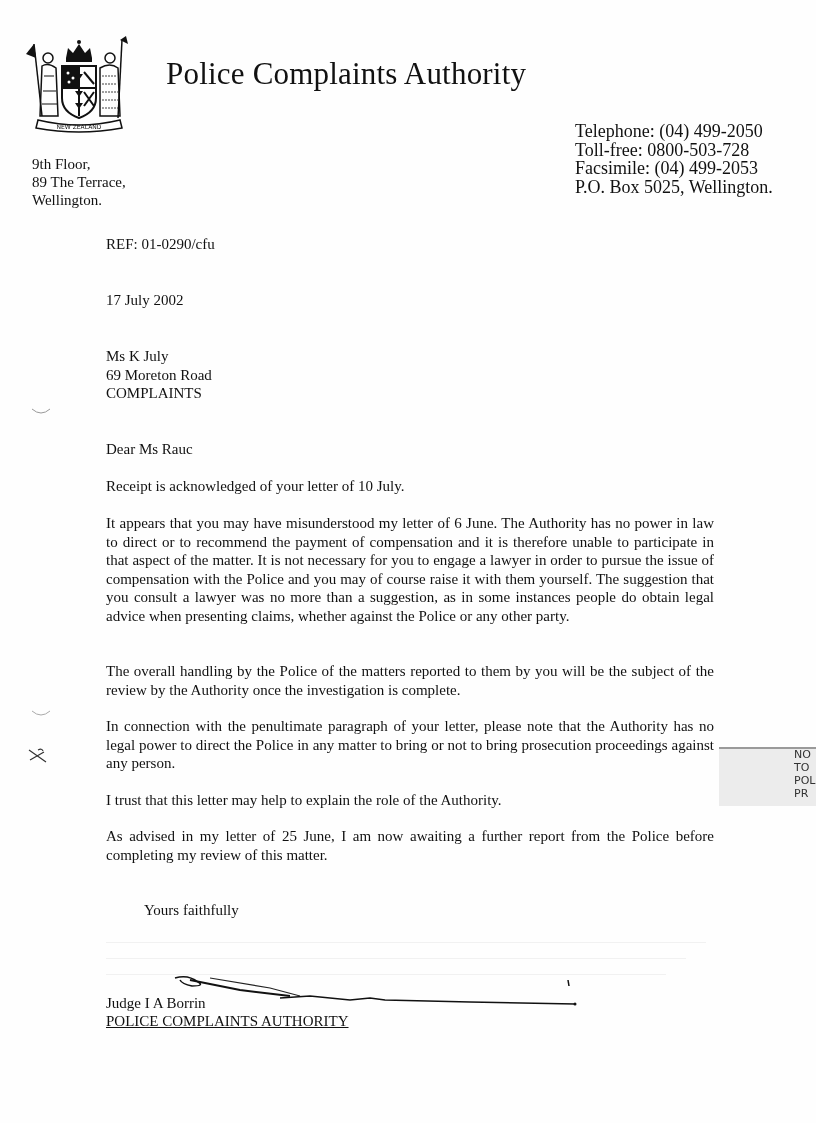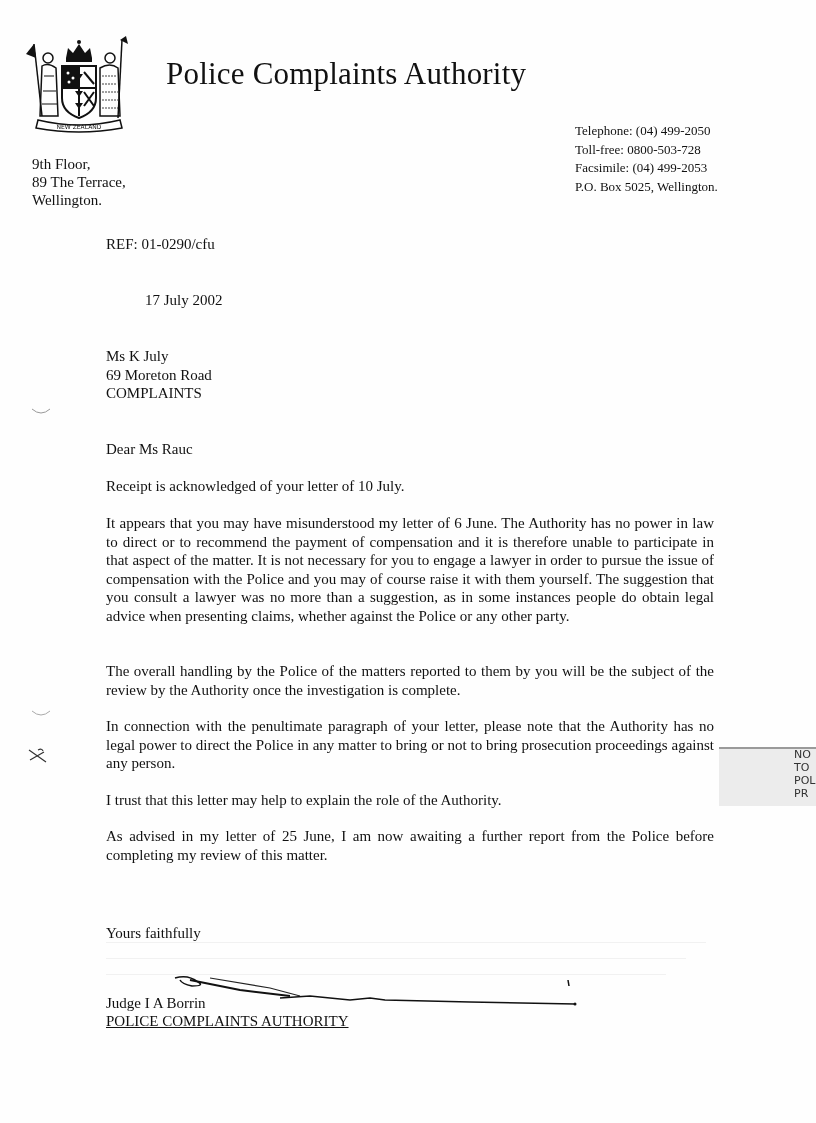--- a/index.html
+++ b/index.html
@@ -37,42 +37,42 @@
     .address {
       position: absolute;
       left: 32px; top: 136px;
       font-size: 15px;
       line-height: 18px;
       margin-top: 19px;
     }
     .contact {
       position: absolute;
       left: 575px; top: 122px;
-      font-size: 13px;
+      font-size: 18px;
       line-height: 18.5px;
     }
     .line { display: block; white-space: nowrap; }
     .body-block {
       position: absolute;
       left: 106px;
       width: 608px;
       font-size: 15px;
       line-height: 18.5px;
     }
     .ref { top: 235px; }
-    .date { top: 291px; margin-left: 39px; }
+    .date { top: 291px; }
     .recipient { top: 347px; }
     .salutation { top: 440px; }
     .p1 { top: 477px; }
     .p2 { top: 514px; text-align: justify; }
     .p3 { top: 662px; text-align: justify; }
     .p4 { top: 717px; text-align: justify; }
     .p5 { top: 791px; }
     .p6 { top: 827px; text-align: justify; }
-    .closing { top: 924px; }
+    .closing { top: 901px; margin-left: 38px; }
     .signer { top: 994px; }
     .signer-org {
       top: 1012px;
       text-decoration: underline;
     }
     .signature {
       position: absolute;
       left: 170px; top: 972px;
       width: 420px; height: 40px;
     }

